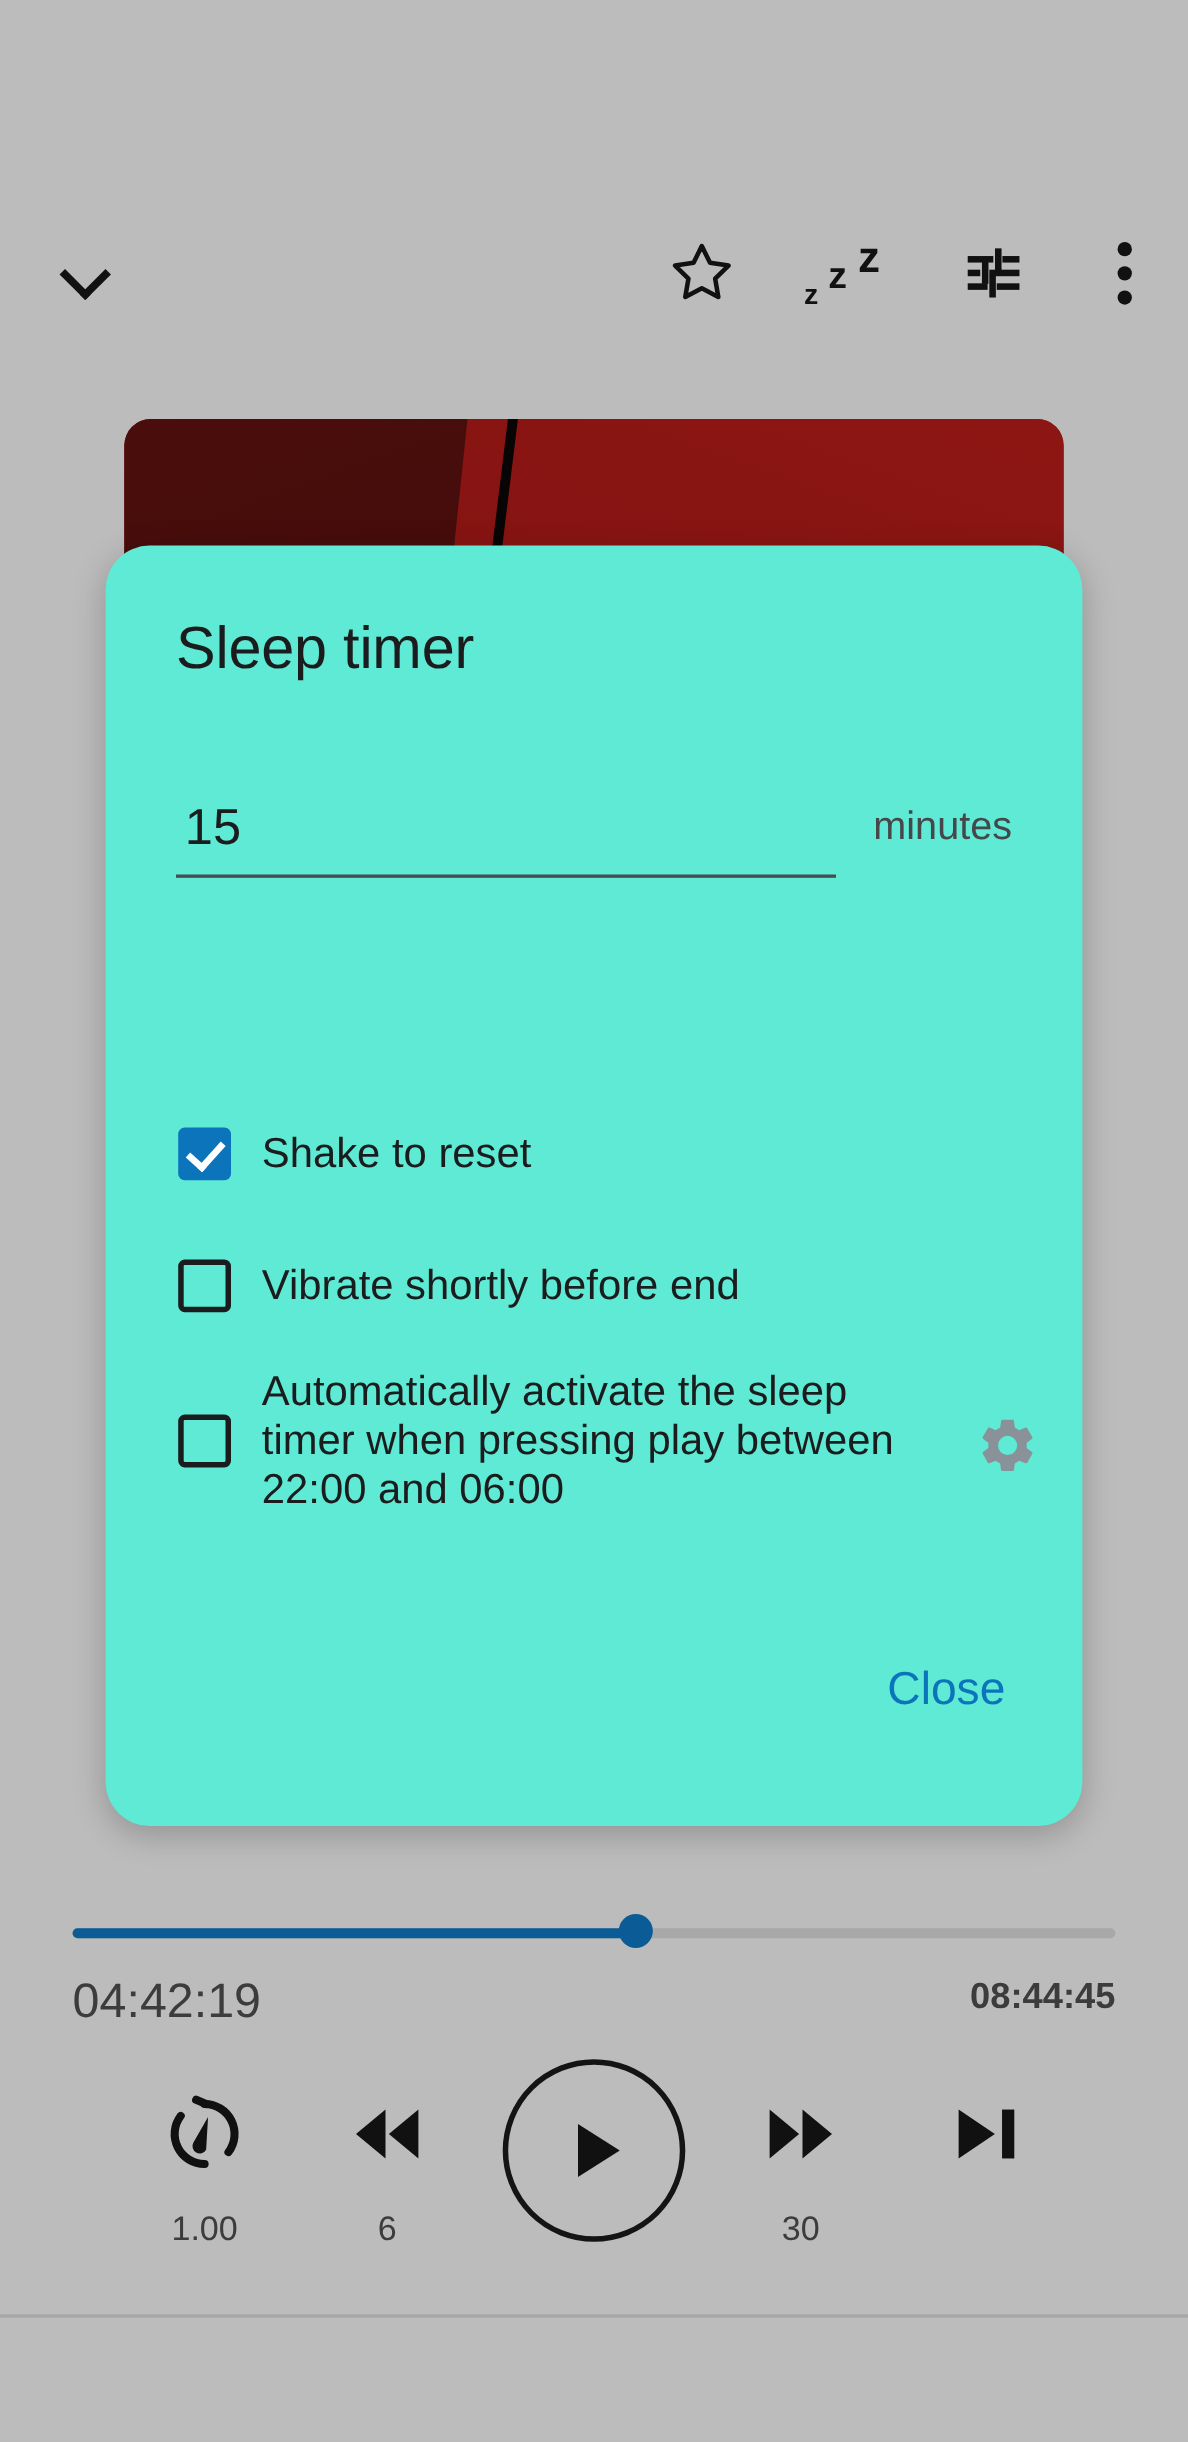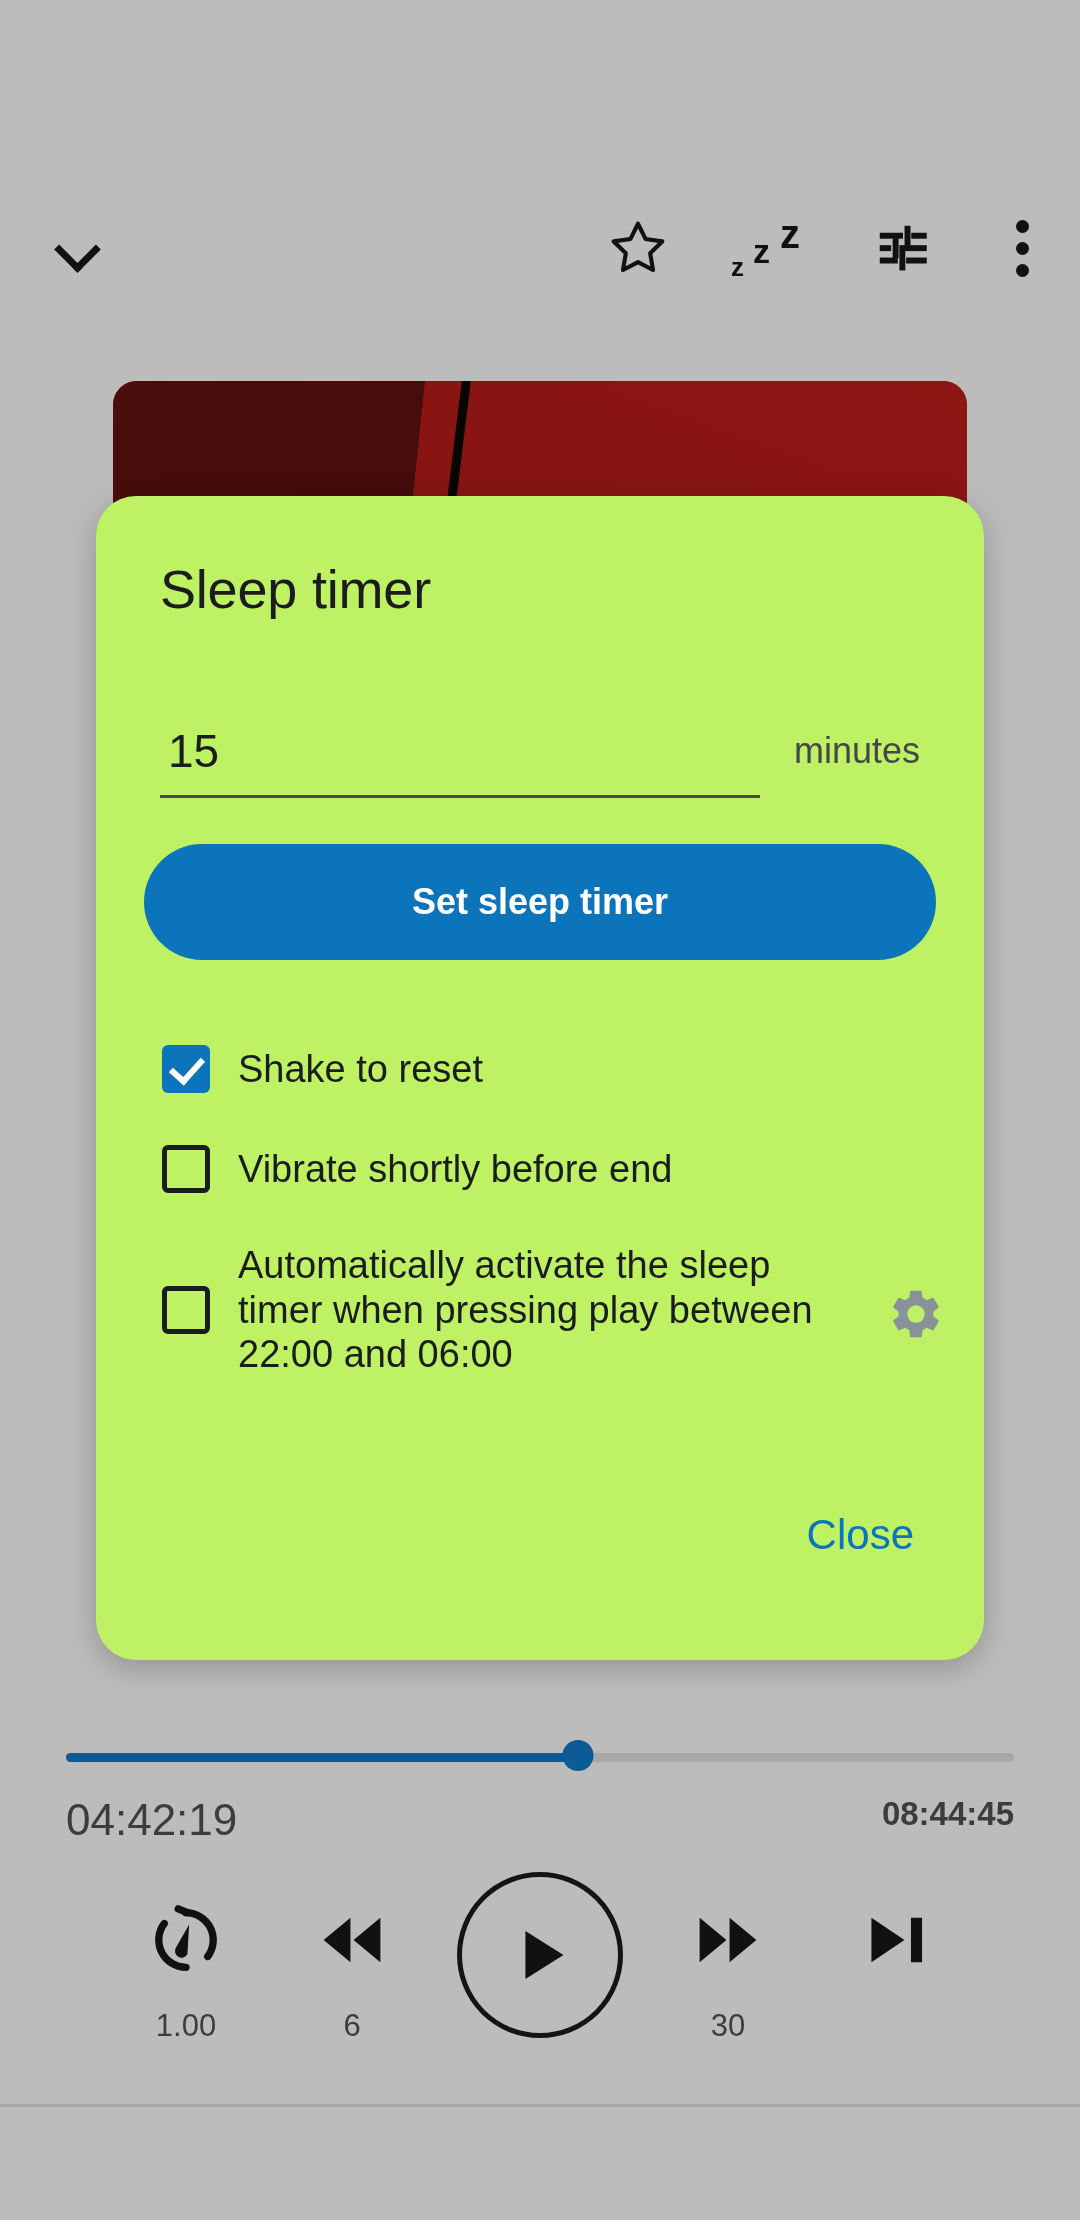--- a/index.html
+++ b/index.html
@@ -114,21 +114,21 @@
     border: 4px solid #2b2b2b;
     border-radius: 22px;
     background: transparent;
   }
 
   
   #dialog {
     position: absolute;
     left: 96px; top: 496px;
     width: 888px; height: 1164px;
-    background: #bef264;
+    background: #5eead4;
     border-radius: 40px;
     box-shadow: 0 8px 30px rgba(0,0,0,0.22);
   }
 
   #dialog-title {
     position: absolute;
     left: 64px; top: 62px;
     font-size: 54px;
     color: #1b1c1e;
     letter-spacing: -0.2px;
@@ -177,21 +177,21 @@
   }
 
   
   .cb-row {
     position: absolute;
     left: 48px;
     width: 800px;
     display: flex;
     align-items: center;
   }
-  #row-shake   { top: 528px;  height: 90px; text-align: center; }
+  #row-shake   { top: 508px;  height: 90px; text-align: center; }
   #row-vibrate { top: 628px;  height: 90px; }
   #row-auto    { top: 730px;  height: 168px; }
 
   .cb {
     flex: 0 0 auto;
     width: 48px; height: 48px;
     border-radius: 6px;
     box-sizing: border-box;
     margin-left: 18px;
     margin-right: 28px;
@@ -388,21 +388,20 @@
 
   <div id="dialog">
 
     <div id="dialog-title">Sleep timer</div>
 
     <div id="minutes-row">
       <input id="minutes-input" type="text" value="15" style="">
       <span id="minutes-label">minutes</span>
     </div>
 
-    <button id="set-timer-button">Set sleep timer</button>
 
     <div class="cb-row" id="row-shake">
       <span class="cb checked"></span>
       <span class="cb-label">Shake to reset</span>
     </div>
 
     <div class="cb-row" id="row-vibrate">
       <span class="cb unchecked"></span>
       <span class="cb-label">Vibrate shortly before end</span>
     </div>

